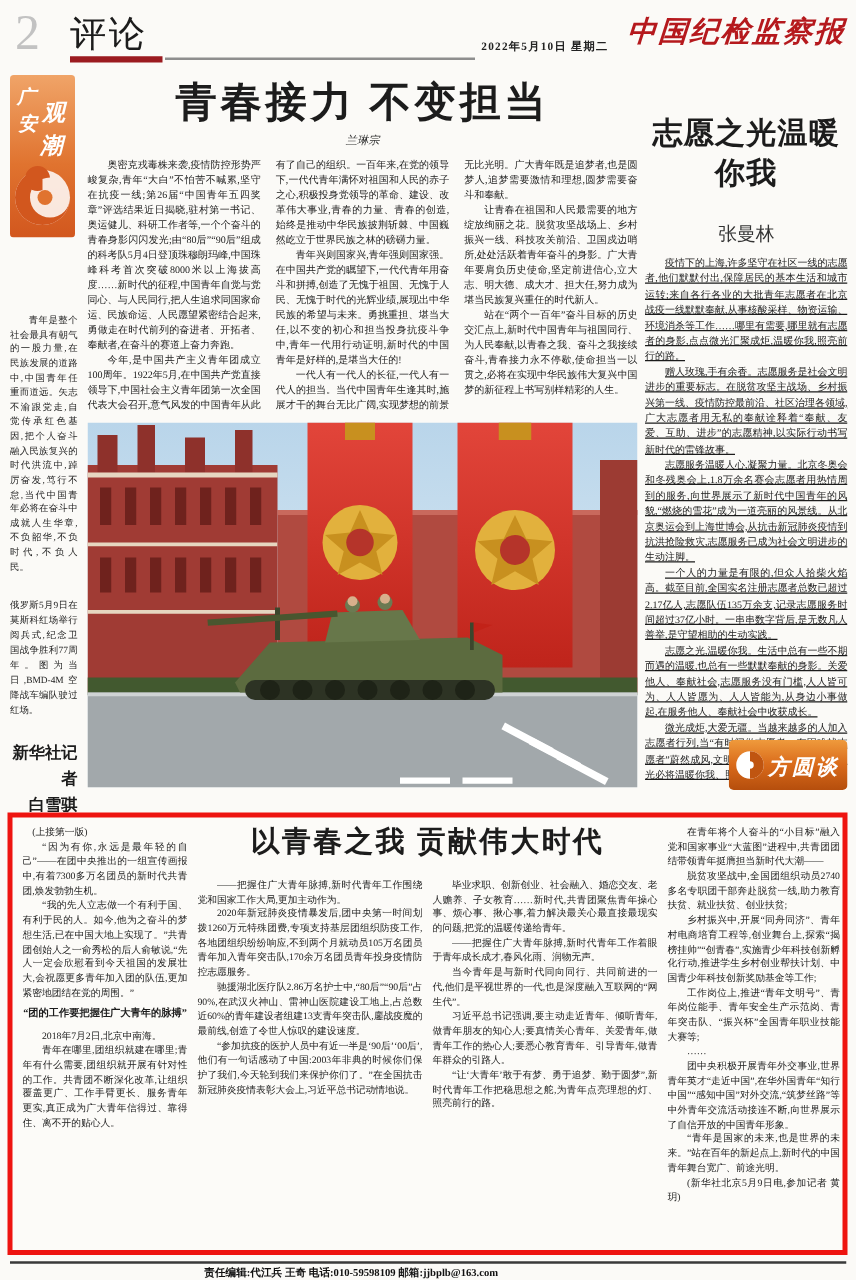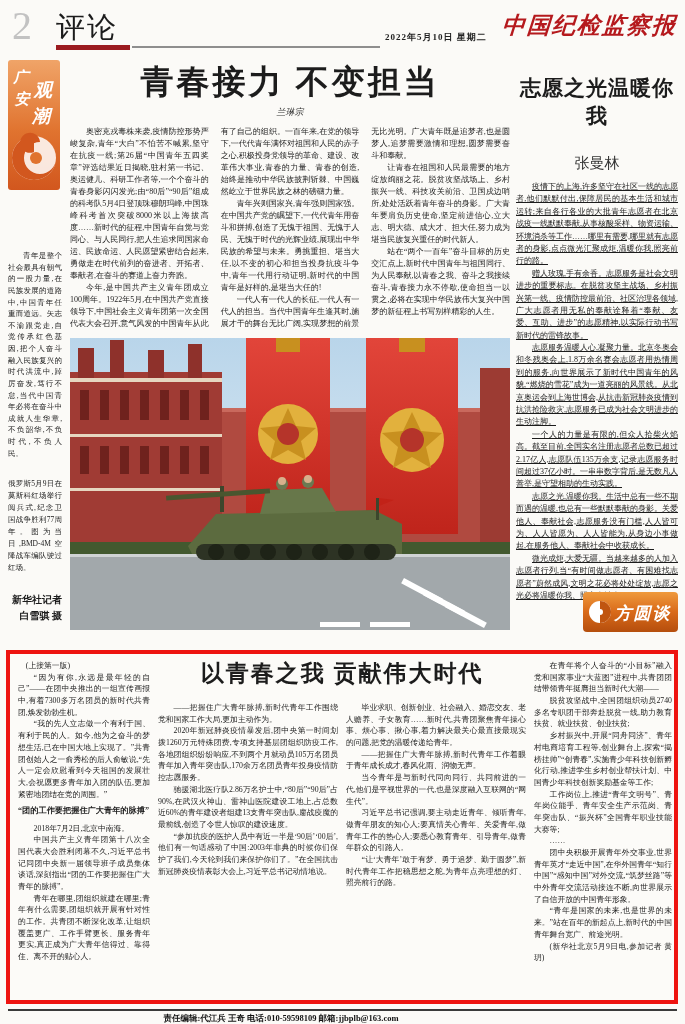--- a/index.html
+++ b/index.html
@@ -12,51 +12,51 @@
   .section-underline { position:absolute; left:56px; top:45px; width:74px; height:5px; background:#9b1b20; }
   .header-rule { position:absolute; left:132px; top:46px; width:248px; height:2px; background:#8e8e8e; }
   .header-date { position:absolute; left:385px; top:31px; font-size:9px; font-weight:bold; color:#222; letter-spacing:1px; }
   .masthead { position:absolute; right:8px; top:10px; font-size:23px; font-weight:bold; color:#b5191d; letter-spacing:2px; transform:skewX(-4deg); font-style:italic; }
 
   
   .seal { position:absolute; left:8px; top:60px; width:52px; height:130px; }
   .sidebar-intro { position:absolute; left:8px; top:250px; width:54px; font-size:7.5px; line-height:1.55; text-align:justify; }
   .sidebar-intro p { text-indent:2em; }
   .photo-caption { position:absolute; left:8px; top:478px; width:54px; font-size:7.5px; line-height:1.6; text-align:justify; color:#222; }
-  .photo-credit { position:absolute; left:8px; top:592px; width:54px; font-size:10px; line-height:1.6; text-align:right; font-weight:bold; }
+  .photo-credit { position:absolute; left:8px; top:592px; width:54px; font-size:13px; line-height:1.6; text-align:right; font-weight:bold; }
 
   
   .main-title { position:absolute; left:70px; top:60px; width:440px; text-align:center; font-size:33px; font-weight:bold; letter-spacing:3px; }
   .main-byline { position:absolute; left:70px; top:106px; width:440px; text-align:center; font-size:9px; color:#333;font-style:italic; }
   .main-body { position:absolute; left:70px; top:126px; width:440px; height:208px; overflow:hidden; column-count:3; column-gap:12px; font-size:8px; line-height:1.5; text-align:justify; }
   .main-body p { text-indent:2em; }
 
   
   .photo-frame { position:absolute; left:70px; top:338px; width:440px; height:292px; }
   .photo-frame svg { display:block; width:100%; height:100%; }
 
   
   .right-col { position:absolute; left:516px; top:58px; width:162px; }
-  .right-title { margin-top:16px; text-align:center; font-size:21px; font-weight:bold; letter-spacing:1px; }
+  .right-title { margin-top:32px; text-align:center; font-size:24px; font-weight:bold; letter-spacing:1px; }
   .right-byline { text-align:center; font-size:15px; margin:24px 0 8px; color:#333; }
   .right-body { height:428px; overflow:hidden; font-size:8px; line-height:1.55; text-align:justify;text-decoration:underline; }
   .right-body p { text-indent:2em; }
   .fyt-logo { position:absolute; left:583px; top:592px; width:95px; height:40px; }
 
   
   .bottom-box { position:absolute; left:6px; top:650px; width:672px; height:354px; border:4px solid #ee1410; background:#fcfbf8; }
   .b-col { position:absolute; overflow:hidden; font-size:7.8px; line-height:1.5; text-align:justify; }
   .b-col p { text-indent:2em; }
   .b-col p.note { text-indent:1em; }
   .b-col1 { left:8px;  top:6px;  width:132px; height:336px; }
   .b-col2 { left:148px; top:48px; width:180px; height:294px; }
   .b-col3 { left:336px; top:48px; width:180px; height:294px; }
   .b-col4 { left:524px; top:6px;  width:138px; height:336px; }
   .b-headline { position:absolute; left:146px; top:4px; width:372px; text-align:center; font-size:23px; font-weight:bold; letter-spacing:2px; }
-  .b-subhead { font-weight:bold; text-indent:0 !important; margin:5px 0; text-align:left; font-size:8.2px; }
+  .b-subhead { font-weight:bold; text-indent:0 !important; margin:5px 0; text-align:center; font-size:8.2px; }
 
   
   .footer-rule { position:absolute; left:8px; top:1009px; width:669px; height:2px; background:#3a3a3a; }
   .footer-text { position:absolute; left:0; top:1013px; width:562px; text-align:center; font-size:8.5px; font-weight:bold; color:#111; }
 </style>
 </head>
 <body>
 
 <div class="page-num">2</div>
 <div class="section-title">评论</div>
@@ -230,21 +230,21 @@
     <text x="60" y="27" font-size="17" fill="#ffffff" text-anchor="middle" font-weight="bold" font-style="italic" letter-spacing="2">方圆谈</text>
   </svg>
 </div>
 
 <div class="bottom-box">
   <div class="b-headline">以青春之我 贡献伟大时代</div>
   <div class="b-col b-col1">
     <p class="note">(上接第一版)</p>
     <span><p>“因为有你,永远是最年轻的自己”——在团中央推出的一组宣传画报中,有着7300多万名团员的新时代共青团,焕发勃勃生机。</p><p>“我的先人立志做一个有利于国、有利于民的人。如今,他为之奋斗的梦想生活,已在中国大地上实现了。”共青团创始人之一俞秀松的后人俞敏说,“先人一定会欣慰看到今天祖国的发展壮大,会祝愿更多青年加入团的队伍,更加紧密地团结在党的周围。”</p></span>
     <p class="b-subhead">“团的工作要把握住广大青年的脉搏”</p>
-    <span><p>2018年7月2日,北京中南海。</p><p>中国共产主义青年团第十八次全国代表大会胜利闭幕不久,习近平总书记同团中央新一届领导班子成员集体谈话,深刻指出“团的工作要把握住广大青年的脉搏”。</p><p>青年在哪里,团组织就建在哪里;青年有什么需要,团组织就开展有针对性的工作。共青团不断深化改革,让组织覆盖更广、工作手臂更长、服务青年更实,真正成为广大青年信得过、靠得住、离不开的贴心人。</p></span>
+    <span><p>2018年7月2日,北京中南海。</p><p>青年在哪里,团组织就建在哪里;青年有什么需要,团组织就开展有针对性的工作。共青团不断深化改革,让组织覆盖更广、工作手臂更长、服务青年更实,真正成为广大青年信得过、靠得住、离不开的贴心人。</p></span>
   </div>
   <div class="b-col b-col2">
       <p>——把握住广大青年脉搏,新时代青年工作围绕党和国家工作大局,更加主动作为。</p>
       <p>2020年新冠肺炎疫情暴发后,团中央第一时间划拨1260万元特殊团费,专项支持基层团组织防疫工作,各地团组织纷纷响应,不到两个月就动员105万名团员青年加入青年突击队,170余万名团员青年投身疫情防控志愿服务。</p>
       <p>驰援湖北医疗队2.86万名护士中,“80后”“90后”占90%,在武汉火神山、雷神山医院建设工地上,占总数近60%的青年建设者组建13支青年突击队,鏖战疫魔的最前线,创造了令世人惊叹的建设速度。</p>
       <p>“参加抗疫的医护人员中有近一半是‘90后’‘00后’,他们有一句话感动了中国:2003年非典的时候你们保护了我们,今天轮到我们来保护你们了。”在全国抗击新冠肺炎疫情表彰大会上,习近平总书记动情地说。</p>
     </div>
   <div class="b-col b-col3">
       <p>毕业求职、创新创业、社会融入、婚恋交友、老人赡养、子女教育……新时代,共青团聚焦青年操心事、烦心事、揪心事,着力解决最关心最直接最现实的问题,把党的温暖传递给青年。</p>
       <p>——把握住广大青年脉搏,新时代青年工作着眼于青年成长成才,春风化雨、润物无声。</p>

